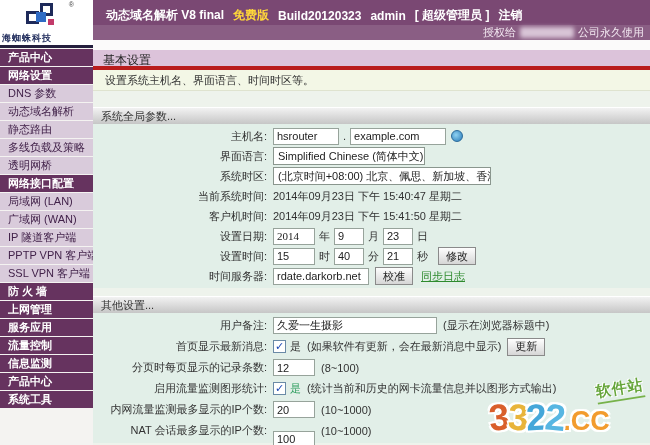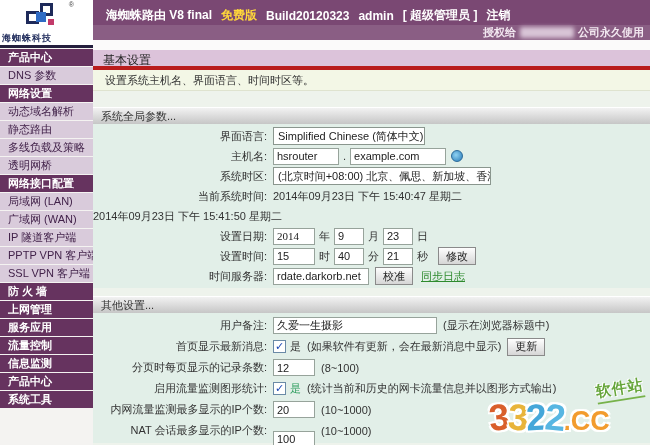--- a/index.html
+++ b/index.html
@@ -21,21 +21,21 @@
   .logo-text { position:absolute; left:2px; top:32px; width:89px; font-size:9px; font-weight:bold;
                color:#1e2a5a; letter-spacing:1px; white-space:nowrap; filter:blur(0.3px); }
   .topbar { position:absolute; left:93px; top:0; right:0; height:40px; background:#7a4873; }
   .title-row { display:flex; align-items:center; gap:9px; padding:7px 0 0 13px;
                color:#fff; font-size:12px; font-weight:bold; white-space:nowrap; }
   .edition { color:#ffd83a; }
   .logout { color:#fff; cursor:pointer; }
   .license-band { position:absolute; left:0; right:0; bottom:0; height:15px;
                   background:rgba(255,255,255,0.12);
                   display:flex; justify-content:flex-end; align-items:center;
-                  gap:4px; padding-right:6px; color:#f3e8f1; font-size:11px;font-weight:bold; }
+                  gap:4px; padding-right:6px; color:#f3e8f1; font-size:11px; }
   .blur-box { display:inline-block; width:54px; height:11px; background:#d8c4d6;
               border-radius:2px; filter:blur(2px); }
   .white-gap { position:absolute; left:93px; top:40px; right:0; height:10px; background:#fbfafa; }
   
   .sidebar { position:absolute; left:0; top:45px; width:93px; bottom:0; background:#f4f3f1; }
   .side-top-strip { height:3px; background:#241f3d; margin-bottom:1px; }
   .mi { height:17px; line-height:17px; margin-bottom:1px; padding-left:8px;
         font-size:11px; white-space:nowrap; overflow:hidden; cursor:pointer; }
   .mi.h { background:#66335f; color:#ffffff; font-weight:bold; }
   .mi.s { background:#d9cbdb; color:#42224a; }
@@ -96,40 +96,40 @@
     <span class="lg-sq-outline2"></span>
     <span class="lg-sq-fill"></span>
     <span class="lg-sq-red"></span>
     <span class="lg-reg">®</span>
   </div>
   <div class="logo-text">海蜘蛛科技</div>
 </div>
 
 <div class="topbar">
   <div class="title-row">
-    <span>海蜘蛛路由 V8 final</span>
+    <span>动态域名解析 V8 final</span>
     <span class="edition">免费版</span>
     <span>Build20120323</span>
     <span>admin</span>
     <span>[ 超级管理员 ]</span>
     <span class="logout">注销</span>
   </div>
   <div class="license-band">
     <span>授权给</span>
     <span class="blur-box"></span>
     <span>公司永久使用</span>
   </div>
 </div>
 <div class="white-gap"></div>
 
 <div class="sidebar">
   <div class="side-top-strip"></div>
   <div class="mi h">产品中心</div>
+  <div class="mi h">网络设置</div>
   <div class="mi s">DNS 参数</div>
-  <div class="mi h">网络设置</div>
   <div class="mi s">动态域名解析</div>
   <div class="mi s">静态路由</div>
   <div class="mi s">多线负载及策略</div>
   <div class="mi s">透明网桥</div>
   <div class="mi h">网络接口配置</div>
   <div class="mi s">局域网 (LAN)</div>
   <div class="mi s">广域网 (WAN)</div>
   <div class="mi s">IP 隧道客户端</div>
   <div class="mi s">PPTP VPN 客户端</div>
   <div class="mi s">SSL VPN 客户端</div>
@@ -143,45 +143,46 @@
 </div>
 
 <div class="main">
   <div class="tabbar">基本设置</div>
   <div class="desc">设置系统主机名、界面语言、时间时区等。</div>
   <div class="spacer1"></div>
 
   <div class="section-bar">系统全局参数...</div>
   <div class="form">
     <div class="frow">
-      <div class="flabel">界面语言:</div>
-      <div class="fselect" style="width:152px;">
-        <span>Simplified Chinese (简体中文)</span>
-
-      </div>
-    </div>
-    <div class="frow">
       <div class="flabel">主机名:</div>
       <input class="tin" style="width: 66px;" value="hsrouter">
       <span class="sep">.</span>
       <input class="tin" style="width: 96px;" value="example.com">
       <span class="globe-icon"></span>
     </div>
     <div class="frow">
+      <div class="flabel">界面语言:</div>
+      <div class="fselect" style="width:152px;">
+        <span>Simplified Chinese (简体中文)</span>
+
+      </div>
+    </div>
+    <div class="frow">
       <div class="flabel">系统时区:</div>
       <div class="fselect" style="width:218px;">
         <span>(北京时间+08:00) 北京、佩思、新加坡、香港、马来西亚</span>
 
       </div>
     </div>
     <div class="frow">
       <div class="flabel">当前系统时间:</div>
       <span>2014年09月23日 下午 15:40:47 星期二</span>
     </div>
     <div class="frow">
+      <div class="flabel">客户机时间:</div>
       <span>2014年09月23日 下午 15:41:50 星期二</span>
     </div>
     <div class="frow">
       <div class="flabel">设置日期:</div>
       <input class="tin" style="width: 42px; font-family: Liberation Serif, serif;" value="2014">
       <span class="unit">年</span>
       <input class="tin" style="width: 30px;" value="9">
       <span class="unit">月</span>
       <input class="tin" style="width: 30px;" value="23">
       <span class="unit">日</span>

